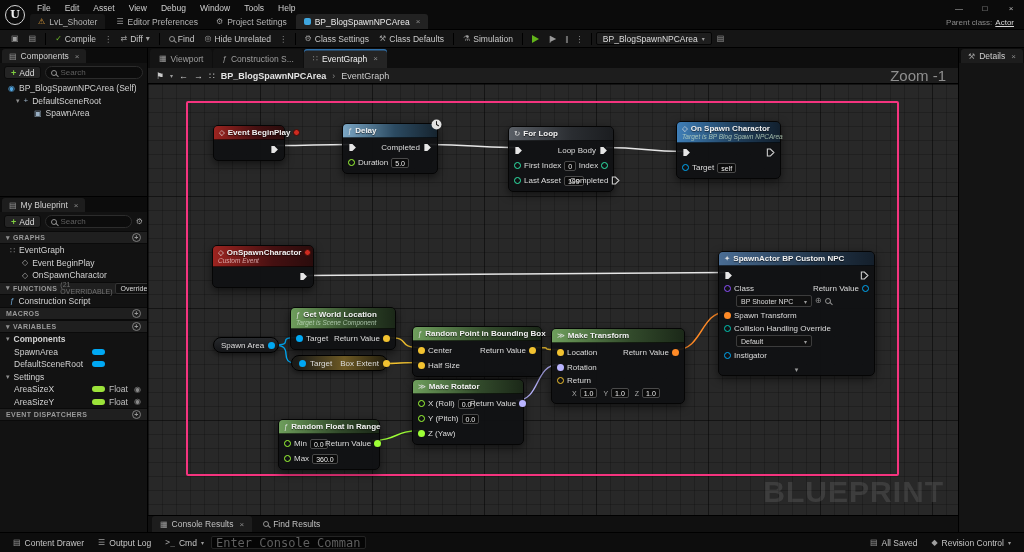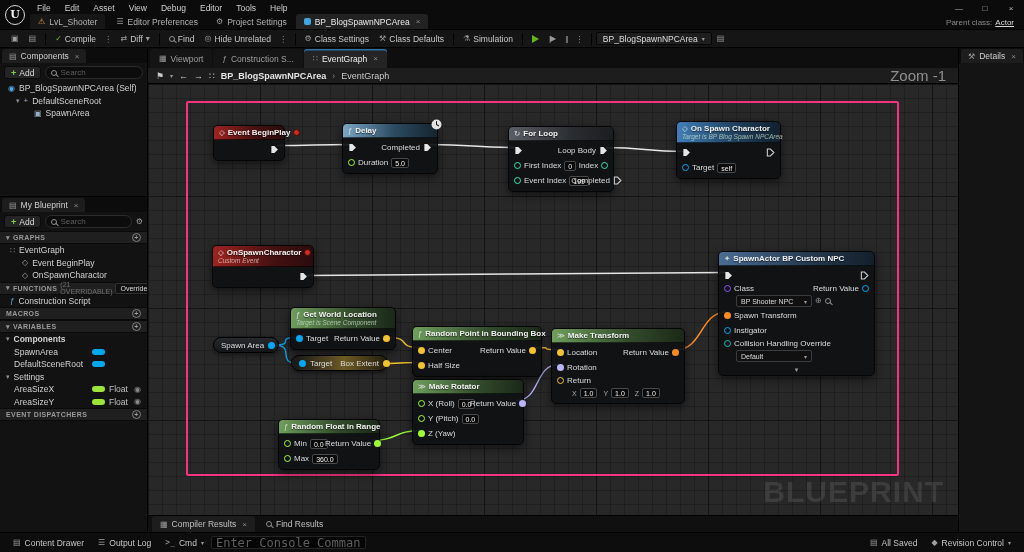--- a/index.html
+++ b/index.html
@@ -139,21 +139,21 @@
     <div class="logo">
         <div class="logo-circle">U</div>
       </div>
     <div class="tb-rows">
       <div class="menu-row">
         <span class="menu-item">File</span>
         <span class="menu-item">Edit</span>
         <span class="menu-item">Asset</span>
         <span class="menu-item">View</span>
         <span class="menu-item">Debug</span>
-        <span class="menu-item">Editor</span>
+        <span class="menu-item">Window</span>
         <span class="menu-item">Tools</span>
         <span class="menu-item">Help</span>
         <div class="win-controls">
           <span class="win-btn">—</span>
           <span class="win-btn">□</span>
           <span class="win-btn">×</span>
         </div>
       </div>
       <div class="asset-row">
         <div class="asset-tab">
@@ -504,21 +504,21 @@
                   <span class="val-box">0</span>
                 </div>
                 <div class="pin-group r">
                   <span class="pin-label">Index</span>
                   <span class="pin-dot" style="border: 1.5px solid rgb(46, 230, 168);"></span>
                 </div>
               </div>
               <div class="bp-row">
                 <div class="pin-group l">
                   <span class="pin-dot" style="border: 1.5px solid rgb(46, 230, 168);"></span>
-                  <span class="pin-label">Event Index</span>
+                  <span class="pin-label">Last Asset</span>
                   <span class="val-box">199</span>
                 </div>
                 <div class="pin-group r">
                   <span class="pin-label">Completed</span>
                   <span class="pin-exec"><svg width="9" height="9" viewBox="0 0 10 10">
                       <path d="M1.5 1.2h3.4L8.8 5 4.9 8.8H1.5z" fill="none" stroke="#cfcfcf" stroke-width="1.2"></path>
                     </svg></span>
                 </div>
               </div>
             </div>
@@ -611,38 +611,38 @@
                   <span class="mini-ic">⊕</span>
                   <span class="mag-icon"></span>
                 </div>
               </div>
               <div class="bp-row">
                 <div class="pin-group l">
                   <span class="pin-dot" style="background: rgb(255, 138, 38);"></span>
                   <span class="pin-label">Spawn Transform</span>
                 </div>
               </div>
-              <div class="bp-row">
-                <div class="pin-group l">
-                  <span class="pin-dot" style="border: 1.5px solid rgb(0, 168, 243);"></span>
-                  <span class="pin-label">Instigator</span>
-                </div>
-              </div>
               <div class="bp-row col">
                 <div class="row-line">
                   <div class="pin-group l">
                     <span class="pin-dot" style="border: 1.5px solid rgb(0, 199, 181);"></span>
                     <span class="pin-label">Collision Handling Override</span>
                   </div>
                 </div>
                 <div class="row-line indent">
                   <span class="sel-box" style="min-width: 76px;">
                     <span class="sv">Default</span>
                     <span class="sel-car">▾</span>
                   </span>
+                </div>
+              </div>
+              <div class="bp-row">
+                <div class="pin-group l">
+                  <span class="pin-dot" style="border: 1.5px solid rgb(0, 168, 243);"></span>
+                  <span class="pin-label">Instigator</span>
                 </div>
               </div>
             </div>
             <div class="bp-foot">▾</div>
           </div>
           <div class="bp-node" style="left: 142px; top: 223px; width: 106px;">
             <div class="bp-head" style="background: linear-gradient(90deg, rgb(110, 158, 92), rgb(50, 74, 43) 60%, rgb(27, 40, 24));">
               <div class="hrow">
                 <span class="n-icon">ƒ</span>
                 <span class="n-title">Get World Location</span>
@@ -801,21 +801,21 @@
                   <span class="val-box">360.0</span>
                 </div>
               </div>
             </div>
           </div>
           <div class="selection-rect" style="left: 38px; top: 17px; width: 713px; height: 375px; border-color: rgb(245, 52, 127);"></div>
         </div>
       <div class="bottom-tabs">
         <div class="btab first">
           <span class="ic">▦</span>
-          <span>Compiler Results</span>
+          <span>Console Results</span>
           <span class="x">×</span>
         </div>
         <div class="btab">
           <span class="mag-icon"></span>
           <span>Find Results</span>
         </div>
       </div>
     </div>
 
     <div class="right-col">

